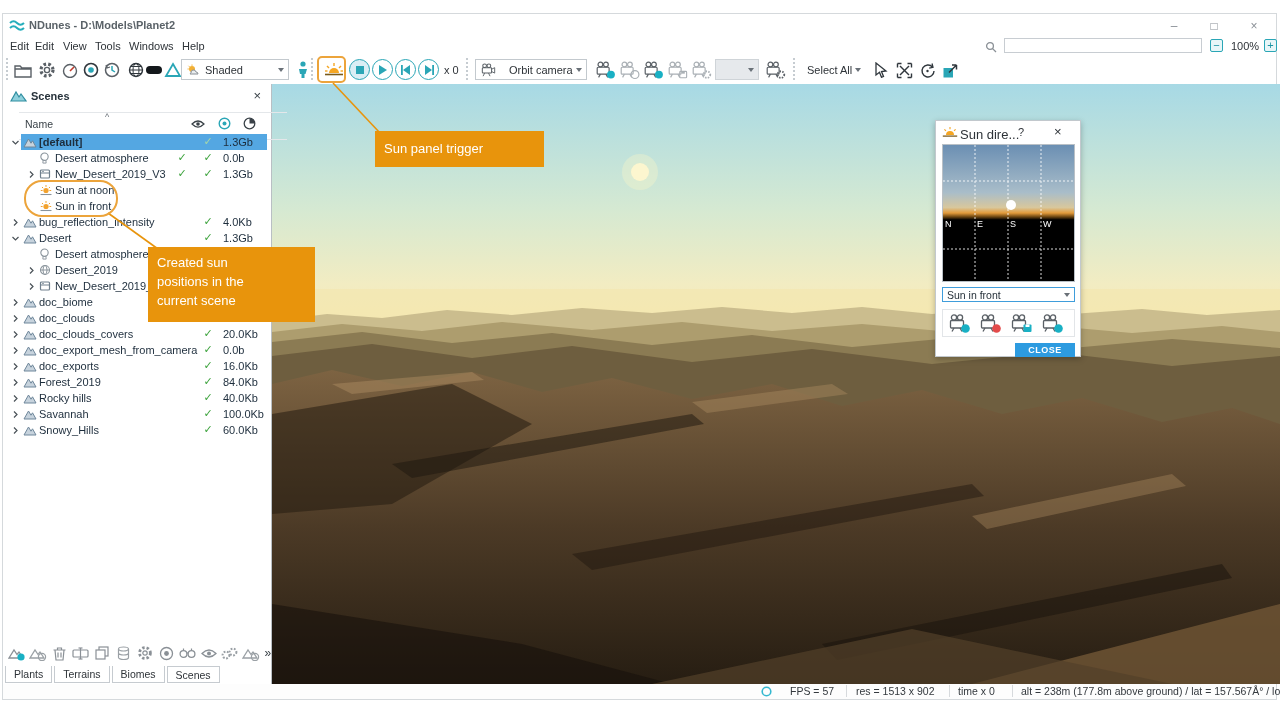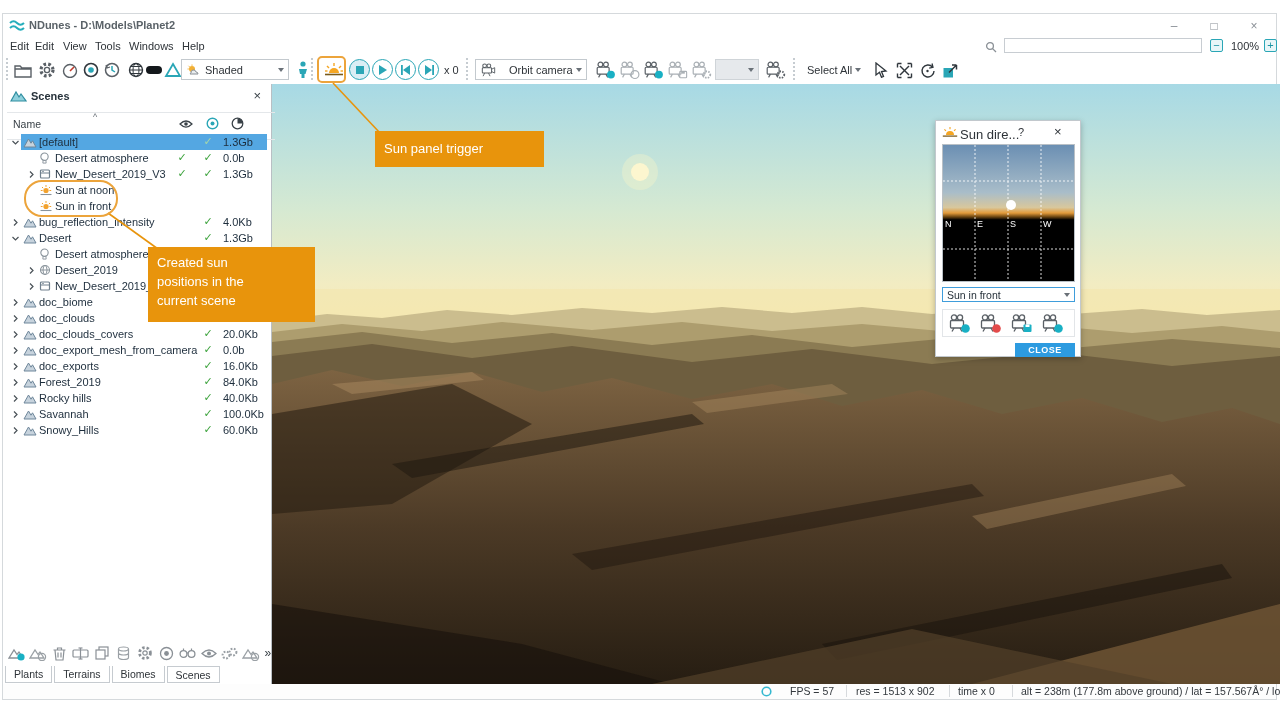--- a/index.html
+++ b/index.html
@@ -30,21 +30,21 @@
     border-top:4px solid #6a7178; margin-left:auto; }
   .roundbtn { position:absolute; top:4px; width:21px; height:21px; border-radius:50%;
     border:1.4px solid #2aa6b6; display:flex; align-items:center; justify-content:center; }
 
   
   .leftpanel { position:absolute; left:3px; top:84px; width:269px; height:600px; background:#fff;
     border-right:1px solid #b9bfc4; }
   .lp-header { position:absolute; left:0; top:0; width:100%; height:26px; }
   .lp-title { position:absolute; left:28px; top:6px; font-size:11px; font-weight:bold; color:#26313a; }
   .lp-close { position:absolute; right:10px; top:4px; font-size:13px; color:#3a4248; }
-  .colhdr { position:absolute; left:4px; top:28px; width:100%; height:28px;
+  .colhdr { position:absolute; left:16px; top:28px; width:100%; height:28px;
     border-top:1px solid #e4e7ea; border-bottom:1px solid #e4e7ea; }
   .tree { position:absolute; left:0; top:50px; width:100%; }
   .trow { position:relative; height:16px; font-size:11px; color:#1d2d3c; }
   .trow .selbar { position:absolute; left:18px; right:4px; top:0; bottom:0; background:#54a7e2; }
   .trow span.lbl { position:absolute; top:2px; line-height:12px; white-space:nowrap; }
   .trow .exp { position:absolute; top:3px; width:10px; height:10px; }
   .trow .ric { position:absolute; top:2px; width:14px; height:12px; }
   .chk { position:absolute; top:1px; font-size:11px; font-weight:bold; color:#3ba23b; width:14px; text-align:center; }
   .chk.light { color:#a6d7a8; }
   .rsize { position:absolute; left:220px; top:2px; }
@@ -520,21 +520,21 @@
 
   <div class="tree" id="scene-tree">
       <div class="trow">
         <div class="selbar"></div>
         <span class="exp" style="left: 8px;"><svg width="9" height="9" viewBox="0 0 12 12">
             <polyline points="2,4 6,8 10,4" fill="none" stroke="#4a5258" stroke-width="1.6"></polyline>
           </svg></span>
         <span class="ric" style="left: 20px;"><svg width="14" height="12" viewBox="0 0 14 12">
             <path d="M1 11 L5.5 3 L8 7.2 L9.5 4.8 L13 11 Z" fill="#c7d3dd" stroke="#6f879b" stroke-width="1"></path>
           </svg></span>
-        <span class="lbl" style="left: 36px;">[default]</span>
+        <span class="lbl" style="left: 36px; font-weight: bold;">[default]</span>
         <span class="chk light" style="left: 198px;">✓</span>
         <span class="rsize">1.3Gb</span>
       </div>
       <div class="trow">
         <span class="ric" style="left: 36px;"><svg width="11" height="13" viewBox="0 0 12 14">
             <circle cx="6" cy="5" r="4" fill="none" stroke="#8a949c" stroke-width="1.2"></circle>
             <path d="M4.5 8.8 L4.2 12 M7.5 8.8 L7.8 12 M4.2 12 L7.8 12" stroke="#8a949c" stroke-width="1" fill="none"></path>
           </svg></span>
         <span class="lbl" style="left: 52px;">Desert atmosphere</span>
         <span class="chk" style="left: 172px;">✓</span>

